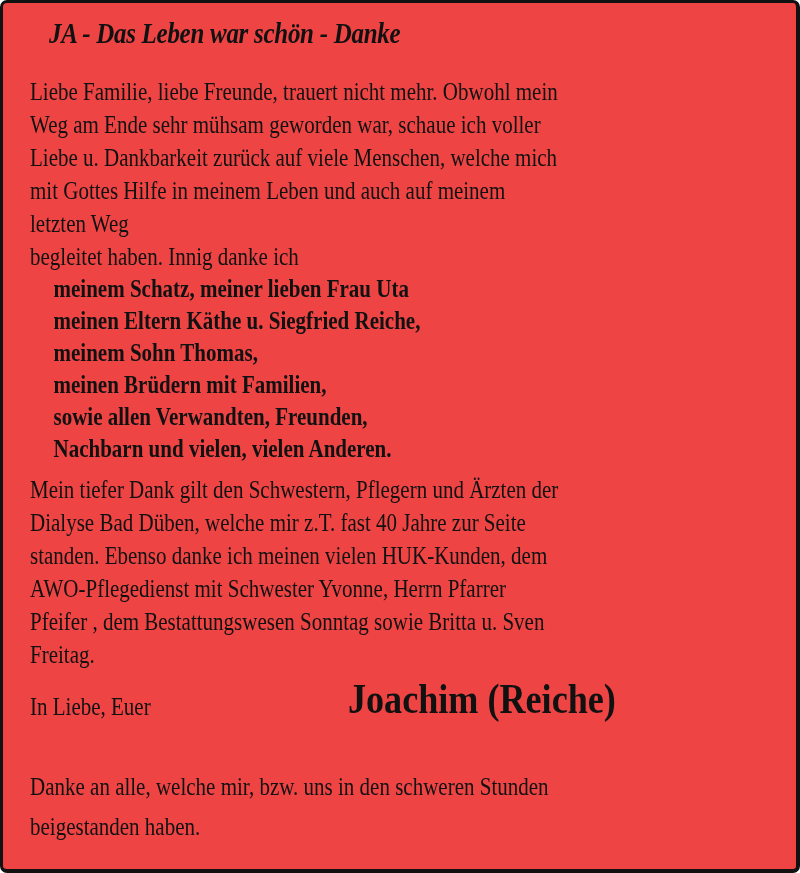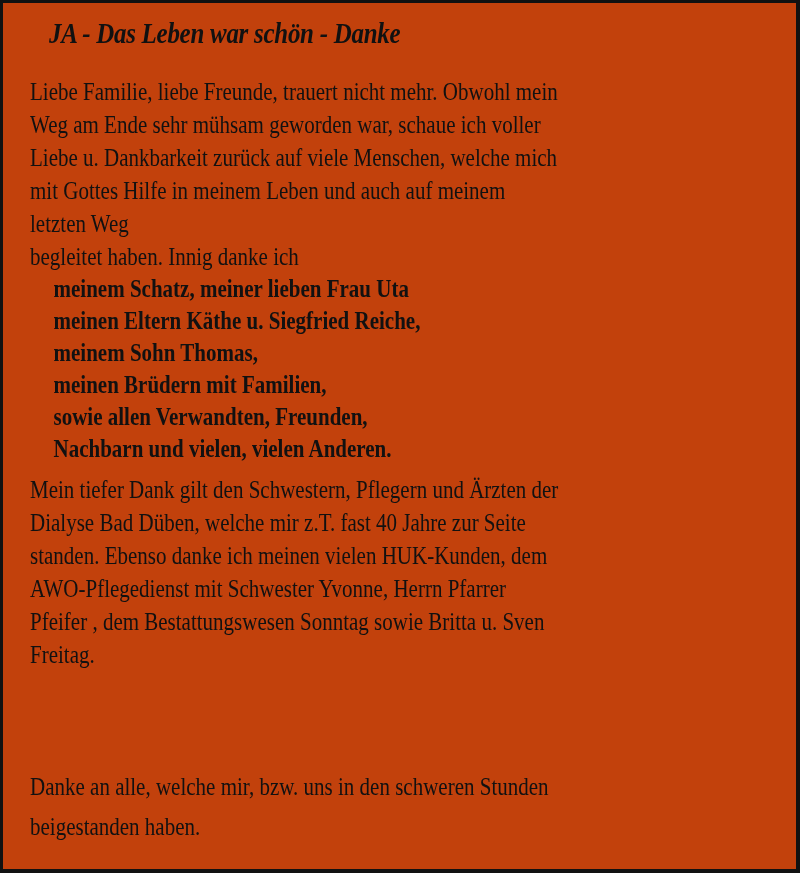--- a/index.html
+++ b/index.html
@@ -5,23 +5,24 @@
     html, body { margin: 0; padding: 0; background: #ffffff; }
     body { width: 800px; height: 873px; overflow: hidden; }
     .frame {
       position: absolute; left: 0; top: 0;
       width: 800px; height: 873px;
       box-sizing: border-box;
       border-top: 3px solid #111;
       border-left: 3px solid #111;
       border-right: 4px solid #111;
       border-bottom: 4px solid #111;
-      background: #c2410c;
+      background: #ef4444;
       color: #111;
       font-family: "Liberation Serif", "DejaVu Serif", serif;
+      border-radius: 7px;
     }
     .title {
       position: absolute; left: 46px; top: 14px;
       font-size: 29px; font-weight: bold; font-style: italic;
       letter-spacing: -0.3px;
       white-space: nowrap;
       transform: scaleX(0.86); transform-origin: left top;
     }
     .body {
       position: absolute; left: 27px; top: 72px;
@@ -82,18 +83,22 @@
     <div class="spacer"></div>
 
     <span class="line">Mein tiefer Dank gilt den Schwestern, Pflegern und Ärzten der</span>
     <span class="line">Dialyse Bad Düben, welche mir z.T. fast 40 Jahre zur Seite</span>
     <span class="line">standen. Ebenso danke ich meinen vielen HUK-Kunden, dem</span>
     <span class="line">AWO-Pflegedienst mit Schwester Yvonne, Herrn Pfarrer</span>
     <span class="line">Pfeifer , dem Bestattungswesen Sonntag sowie Britta u. Sven</span>
     <span class="line">Freitag.</span>
   </div>
 
+  <div class="closing-row">
+    <span class="closing-text">In Liebe, Euer</span>
+    <span class="signature">Joachim (Reiche)</span>
+  </div>
 
   <div class="postscript">
     <span class="line">Danke an alle, welche mir, bzw. uns in den schweren Stunden</span>
     <span class="line">beigestanden haben.</span>
   </div>
 </div>
 
 </body></html>

